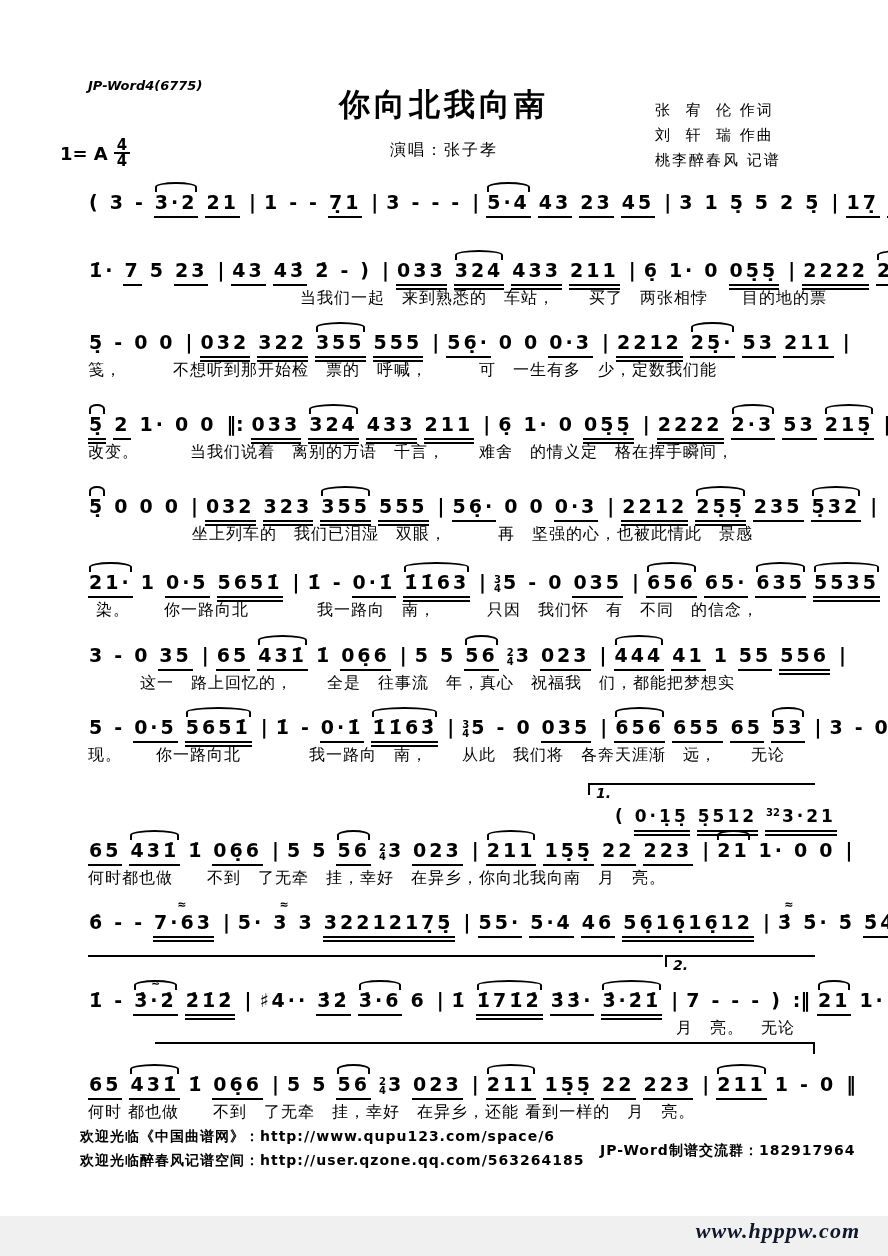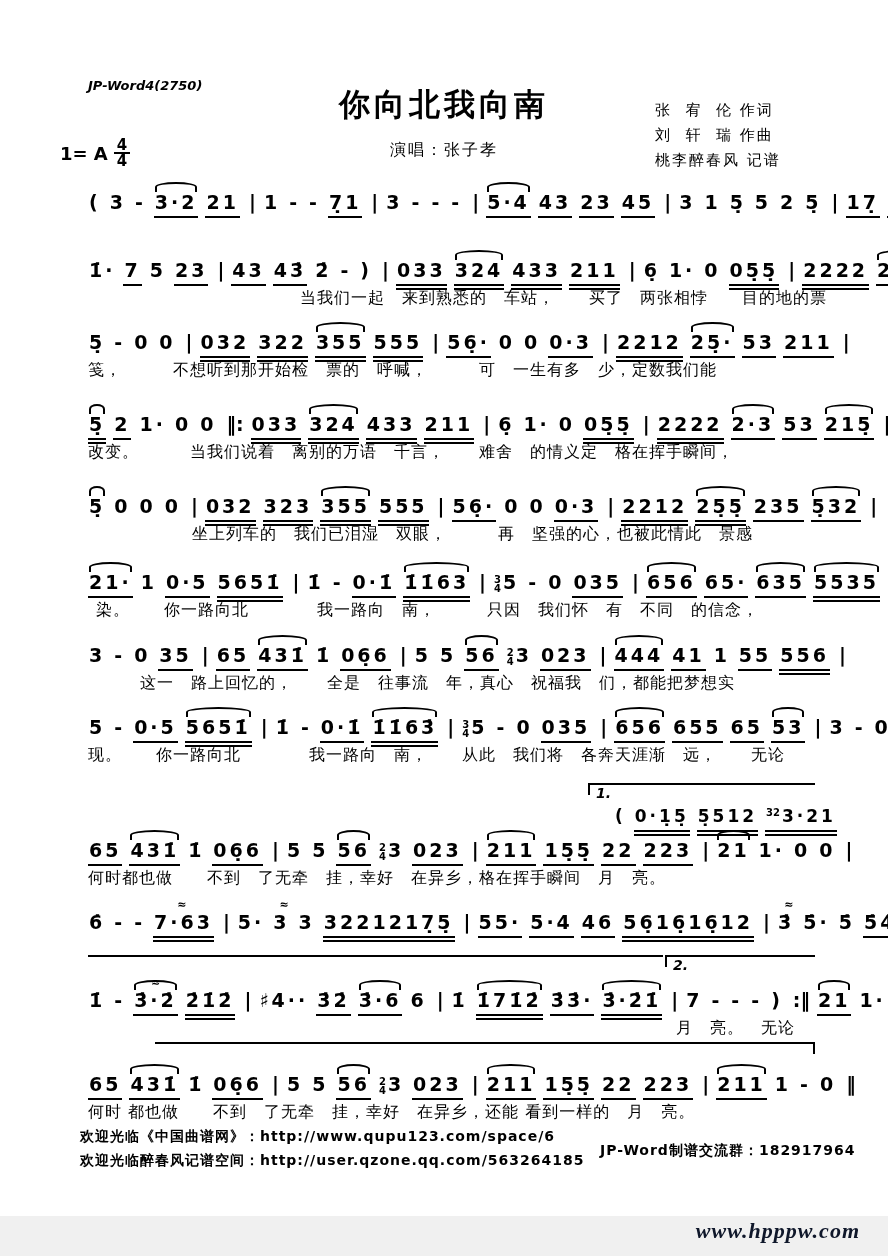--- a/index.html
+++ b/index.html
@@ -37,21 +37,21 @@
   .vlabel{position:absolute;left:8px;top:0px;font-style:italic;font-size:14px;font-weight:bold;}
   
   .footer-left{font-size:14px;line-height:24px;letter-spacing:1px;white-space:pre-line;font-weight:bold;}
   .footer-right{font-size:14px;letter-spacing:1px;font-weight:bold;}
   .bottom-strip{left:0;right:0;bottom:0;height:40px;background:#f0f0f0;}
   .watermark{font-size:22px;font-weight:bold;font-style:italic;color:#0f172a;letter-spacing:1px;font-family:Liberation Serif, serif;}
 </style>
 </head>
 <body>
 
-<div class="abs jpid" style="left:88px;top:78px;">JP-Word4(2750)</div>
+<div class="abs jpid" style="left:88px;top:78px;">JP-Word4(6775)</div>
 <div class="abs title" style="top:84px;left:0;">你向北我向南</div>
 <div class="abs credits" style="left:655px;top:98px;">张  宥  伦 作词
 刘  轩  瑞 作曲
 桃李醉春风 记谱</div>
 <div class="abs keysig" style="left:60px;top:138px;">
   <span>1= A</span>
   <span class="meter">
     <span class="mt" style="display:block;">4</span>
     <span class="mb" style="display:block;">4</span>
   </span>
@@ -83,21 +83,21 @@
           <span>4</span>
         </span><span class="tx">5</span></span><span class="tok"><span class="tx">-</span></span><span class="tok"><span class="tx">0</span></span><span class="tok u1"><span class="tx">035</span></span><span class="bar">|</span><span class="tok u1 arc"><span class="tx">656</span></span><span class="tok u1"><span class="tx">655</span></span><span class="tok u1"><span class="tx">65</span></span><span class="tok u1 arc"><span class="tx">53</span></span><span class="bar">|</span><span class="tok"><span class="tx">3</span></span><span class="tok"><span class="tx">-</span></span><span class="tok"><span class="tx">0</span></span></div>
     <div class="lyrics" style="top: 745px; left: 88px;">现。　　你一路向北　　　　我一路向　南，　　从此　我们将　各奔天涯渐　远，　　无论</div>
     <div class="notation small" style="top: 804px; left: 614px;"><span class="tok"><span class="tx">(</span></span><span class="tok u2"><span class="tx">0·1̣5̣</span></span><span class="tok u2"><span class="tx">5̣512</span></span><span class="tok u2"><span class="frac">
           <span>32</span>
         </span><span class="tx">3·21</span></span></div>
     <div class="notation" style="top: 838px; left: 88px;"><span class="tok u1"><span class="tx">65</span></span><span class="tok u1 arc"><span class="tx">431̇</span></span><span class="tok"><span class="tx">1̇</span></span><span class="tok u1"><span class="tx">06̣6</span></span><span class="bar">|</span><span class="tok"><span class="tx">5</span></span><span class="tok"><span class="tx">5</span></span><span class="tok u1 arc"><span class="tx">56</span></span><span class="tok"><span class="frac">
           <span>2</span>
           <span>4</span>
         </span><span class="tx">3</span></span><span class="tok u1"><span class="tx">023</span></span><span class="bar">|</span><span class="tok u1 arc"><span class="tx">211</span></span><span class="tok u1"><span class="tx">15̣5̣</span></span><span class="tok u1"><span class="tx">22</span></span><span class="tok u1"><span class="tx">223</span></span><span class="bar">|</span><span class="tok arc"><span class="tx">21</span></span><span class="tok"><span class="tx">1·</span></span><span class="tok"><span class="tx">0</span></span><span class="tok"><span class="tx">0</span></span><span class="bar">|</span></div>
-    <div class="lyrics" style="top: 868px; left: 88px;">何时都也做　　不到　了无牵　挂，幸好　在异乡，格在挥手瞬间　月　亮。</div>
+    <div class="lyrics" style="top: 868px; left: 88px;">何时都也做　　不到　了无牵　挂，幸好　在异乡，你向北我向南　月　亮。</div>
     <div class="notation" style="top: 910px; left: 88px;"><span class="tok"><span class="tx">6̇</span></span><span class="tok"><span class="tx">-</span></span><span class="tok"><span class="tx">-</span></span><span class="tok u2 orn"><span class="tx">7·63</span></span><span class="bar">|</span><span class="tok"><span class="tx">5·</span></span><span class="tok orn"><span class="tx">3</span></span><span class="tok"><span class="tx">3</span></span><span class="tok u2"><span class="tx">3221217̣5̣</span></span><span class="bar">|</span><span class="tok u1"><span class="tx">55·</span></span><span class="tok u1"><span class="tx">5·4</span></span><span class="tok u1"><span class="tx">46</span></span><span class="tok u2"><span class="tx">56̣16̣16̣12</span></span><span class="bar">|</span><span class="tok orn"><span class="tx">3̇</span></span><span class="tok"><span class="tx">5̇·</span></span><span class="tok"><span class="tx">5̇</span></span><span class="tok u1"><span class="tx">5̇4̇</span></span></div>
     <div class="notation" style="top: 988px; left: 88px;"><span class="tok"><span class="tx">1̇</span></span><span class="tok"><span class="tx">-</span></span><span class="tok u1 arc orn"><span class="tx">3̇·2̇</span></span><span class="tok u2"><span class="tx">2̇1̇2̇</span></span><span class="bar">|</span><span class="tok"><span class="tx">♯4··</span></span><span class="tok u1"><span class="tx">3̇2̇</span></span><span class="tok u1 arc"><span class="tx">3̇·6</span></span><span class="tok"><span class="tx">6</span></span><span class="bar">|</span><span class="tok"><span class="tx">1̇</span></span><span class="tok u2 arc"><span class="tx">1̇71̇2̇</span></span><span class="tok u1"><span class="tx">3̇3̇·</span></span><span class="tok u2 arc"><span class="tx">3̇·2̇1̇</span></span><span class="bar">|</span><span class="tok"><span class="tx">7</span></span><span class="tok"><span class="tx">-</span></span><span class="tok"><span class="tx">-</span></span><span class="tok"><span class="tx">-</span></span><span class="tok"><span class="tx">)</span></span><span class="bar">:‖</span><span class="tok u1 arc"><span class="tx">21</span></span><span class="tok"><span class="tx">1·</span></span></div>
     <div class="lyrics" style="top: 1018px; left: 676px;">月　亮。　无论</div>
     <div class="notation" style="top: 1072px; left: 88px;"><span class="tok u1"><span class="tx">65</span></span><span class="tok u1 arc"><span class="tx">431̇</span></span><span class="tok"><span class="tx">1̇</span></span><span class="tok u1"><span class="tx">06̣6</span></span><span class="bar">|</span><span class="tok"><span class="tx">5</span></span><span class="tok"><span class="tx">5</span></span><span class="tok u1 arc"><span class="tx">56</span></span><span class="tok"><span class="frac">
           <span>2</span>
           <span>4</span>
         </span><span class="tx">3</span></span><span class="tok u1"><span class="tx">023</span></span><span class="bar">|</span><span class="tok u1 arc"><span class="tx">211</span></span><span class="tok u1"><span class="tx">15̣5̣</span></span><span class="tok u1"><span class="tx">22</span></span><span class="tok u1"><span class="tx">223</span></span><span class="bar">|</span><span class="tok u1 arc"><span class="tx">211</span></span><span class="tok"><span class="tx">1</span></span><span class="tok"><span class="tx">-</span></span><span class="tok"><span class="tx">0</span></span><span class="bar">‖</span></div>
     <div class="lyrics" style="top: 1102px; left: 88px;">何时 都也做　　不到　了无牵　挂，幸好　在异乡，还能 看到一样的　月　亮。</div>
     <div class="volta tick-left" style="top: 783px; left: 588px; width: 227px;">
       <span class="vlabel">1.</span>

